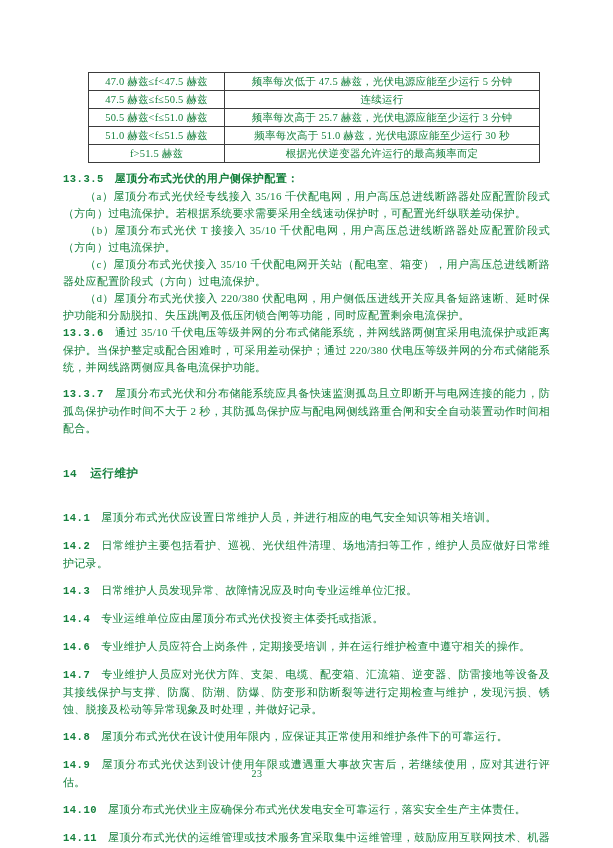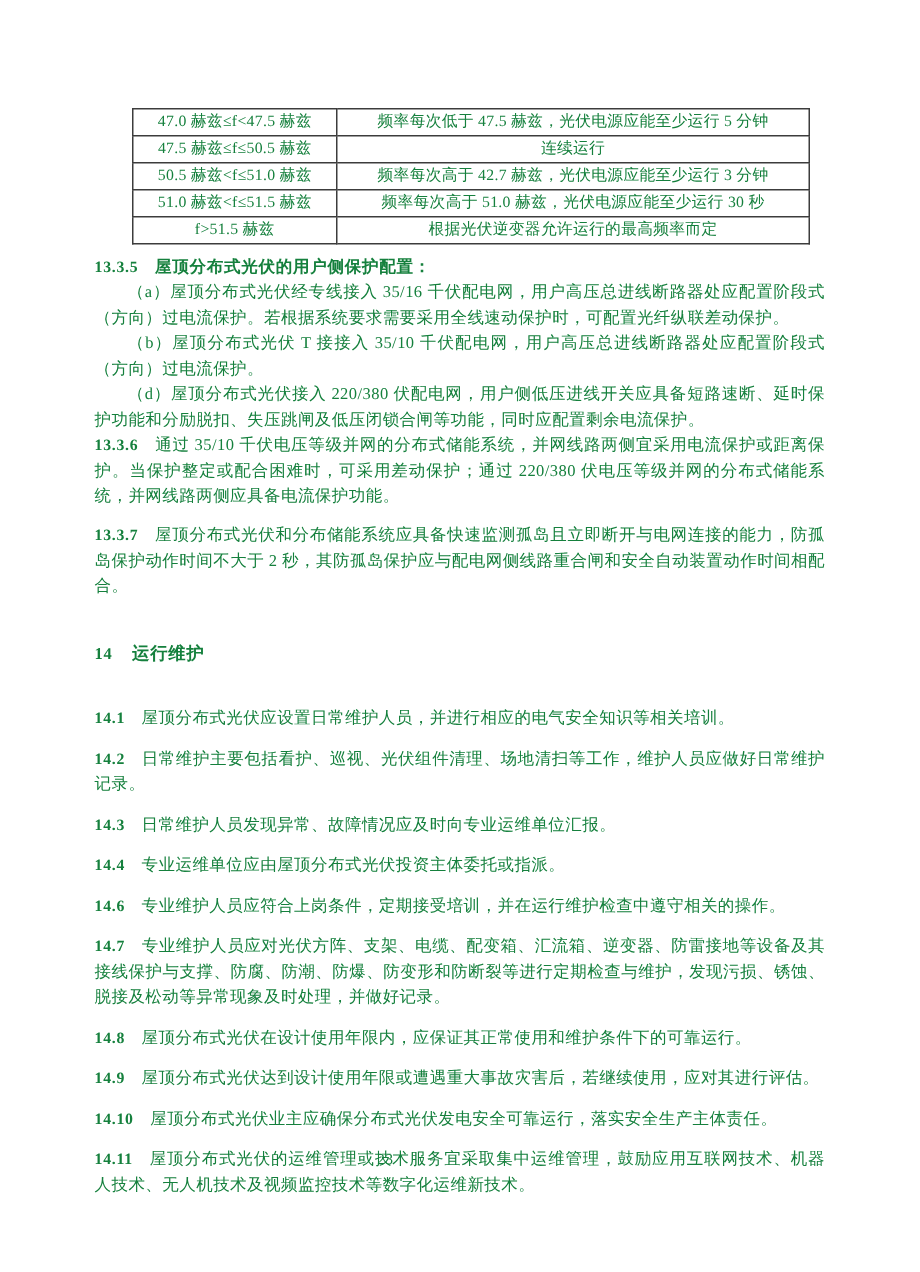--- a/index.html
+++ b/index.html
@@ -33,21 +33,21 @@
     padding: 1px 6px;
     letter-spacing: 0.2px;
     overflow: hidden;
     white-space: nowrap;
   }
   td.c-range { width: 123px; text-align: center; }
   td.c-req   { text-align: center; }
   
   p { margin: 0; font-size: 11px; line-height: 17px; letter-spacing: 0.3px; text-align: justify; }
   .num {
-    font-family: Liberation Serif, serif;
+    font-family: Liberation Mono, monospace;
     font-weight: 700;
     font-size: 10.5px;
     letter-spacing: 0.5px;
     margin-right: 11px;
   }
   .clause-heading { margin-top: 7px; font-weight: 700; }
   .clause-heading .title { font-family: "Liberation Sans", "DejaVu Sans", sans-serif; font-weight: 700; letter-spacing: 0.5px; }
   .sub { text-indent: 22px; }
   .gap-top { margin-top: 9px; }
   .sec-title {
@@ -82,38 +82,39 @@
         <tr>
           <td class="c-range">47.0 赫兹≤f&lt;47.5 赫兹</td>
           <td class="c-req">频率每次低于 47.5 赫兹，光伏电源应能至少运行 5 分钟</td>
         </tr>
         <tr>
           <td class="c-range">47.5 赫兹≤f≤50.5 赫兹</td>
           <td class="c-req">连续运行</td>
         </tr>
         <tr>
           <td class="c-range">50.5 赫兹&lt;f≤51.0 赫兹</td>
-          <td class="c-req">频率每次高于 42.7 赫兹，光伏电源应能至少运行 3 分钟</td>
+          <td class="c-req">频率每次高于 25.7 赫兹，光伏电源应能至少运行 3 分钟</td>
         </tr>
         <tr>
           <td class="c-range">51.0 赫兹&lt;f≤51.5 赫兹</td>
           <td class="c-req">频率每次高于 51.0 赫兹，光伏电源应能至少运行 30 秒</td>
         </tr>
         <tr>
           <td class="c-range">f&gt;51.5 赫兹</td>
           <td class="c-req">根据光伏逆变器允许运行的最高频率而定</td>
         </tr>
       </tbody>
     </table>
 
     <p class="clause-heading">
       <span class="num">13.3.5</span><span class="title">屋顶分布式光伏的用户侧保护配置：</span>
     </p>
     <p class="sub">（a）屋顶分布式光伏经专线接入 35/16 千伏配电网，用户高压总进线断路器处应配置阶段式（方向）过电流保护。若根据系统要求需要采用全线速动保护时，可配置光纤纵联差动保护。</p>
     <p class="sub">（b）屋顶分布式光伏 T 接接入 35/10 千伏配电网，用户高压总进线断路器处应配置阶段式（方向）过电流保护。</p>
+    <p class="sub">（c）屋顶分布式光伏接入 35/10 千伏配电网开关站（配电室、箱变），用户高压总进线断路器处应配置阶段式（方向）过电流保护。</p>
     <p class="sub">（d）屋顶分布式光伏接入 220/380 伏配电网，用户侧低压进线开关应具备短路速断、延时保护功能和分励脱扣、失压跳闸及低压闭锁合闸等功能，同时应配置剩余电流保护。</p>
 
     <p>
       <span class="num">13.3.6</span><span>通过 35/10 千伏电压等级并网的分布式储能系统，并网线路两侧宜采用电流保护或距离保护。当保护整定或配合困难时，可采用差动保护；通过 220/380 伏电压等级并网的分布式储能系统，并网线路两侧应具备电流保护功能。</span>
     </p>
     <p class="gap-top">
       <span class="num">13.3.7</span><span>屋顶分布式光伏和分布储能系统应具备快速监测孤岛且立即断开与电网连接的能力，防孤岛保护动作时间不大于 2 秒，其防孤岛保护应与配电网侧线路重合闸和安全自动装置动作时间相配合。</span>
     </p>
 
     <p class="sec-title">

